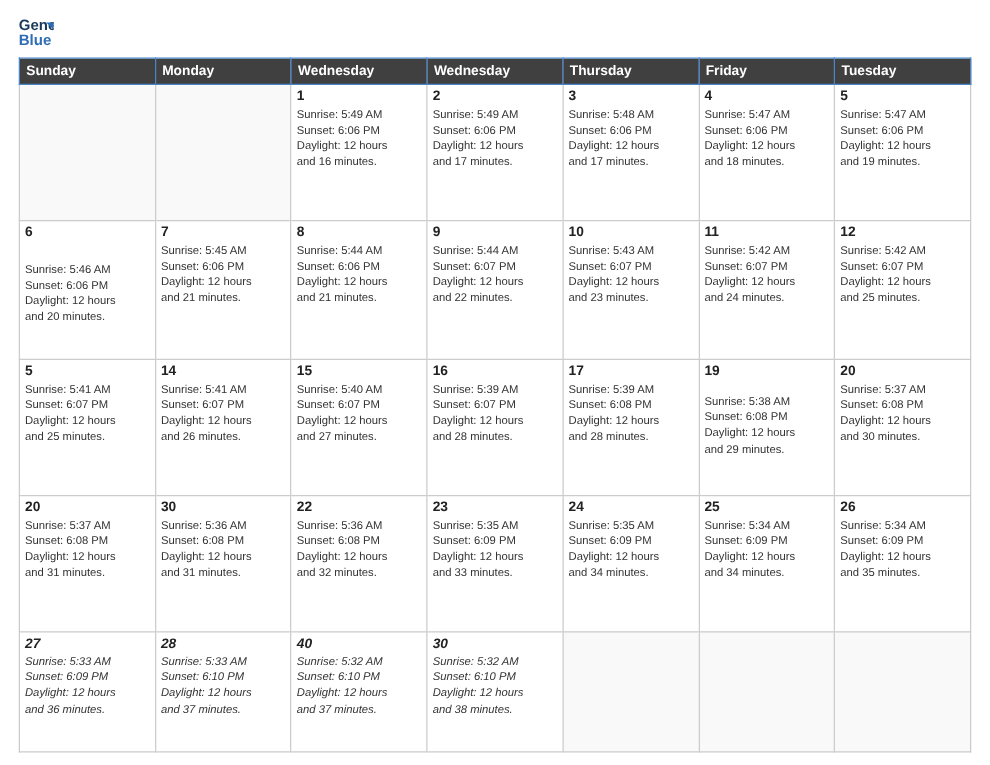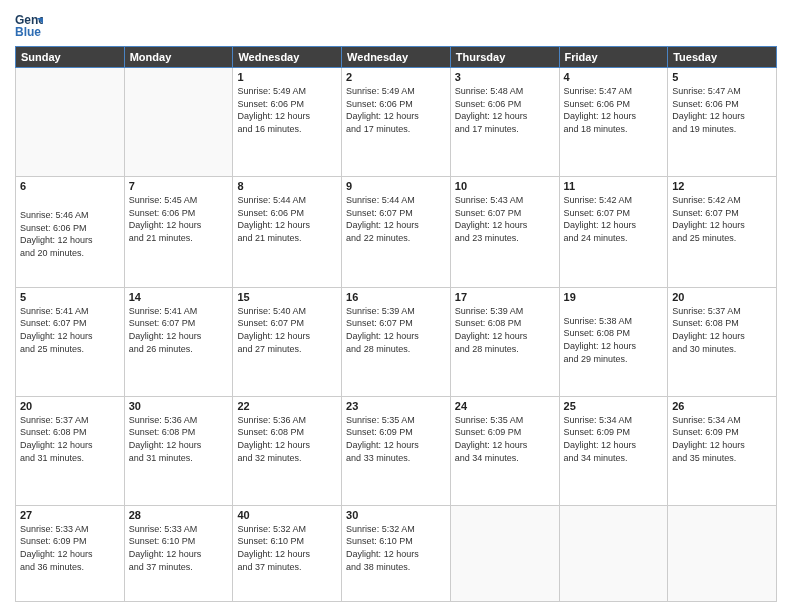--- a/index.html
+++ b/index.html
@@ -78,20 +78,21 @@
     .cell-info {
       font-size: 9px;
       line-height: 1.4;
       color: #333;
     }
     .empty-cell {
       background: #f9f9f9;
     }
     .last-row td {
       height: 75px;
+      font-style: italic;
     }
   </style>
 </head>
 <body>
 
 <div class="page">
   <div class="header">
     <div class="logo">
       <svg class="logo-icon" viewBox="0 0 28 28">
         <text x="0" y="14" font-size="12" font-weight="bold" fill="#1a3a5c">General</text>

